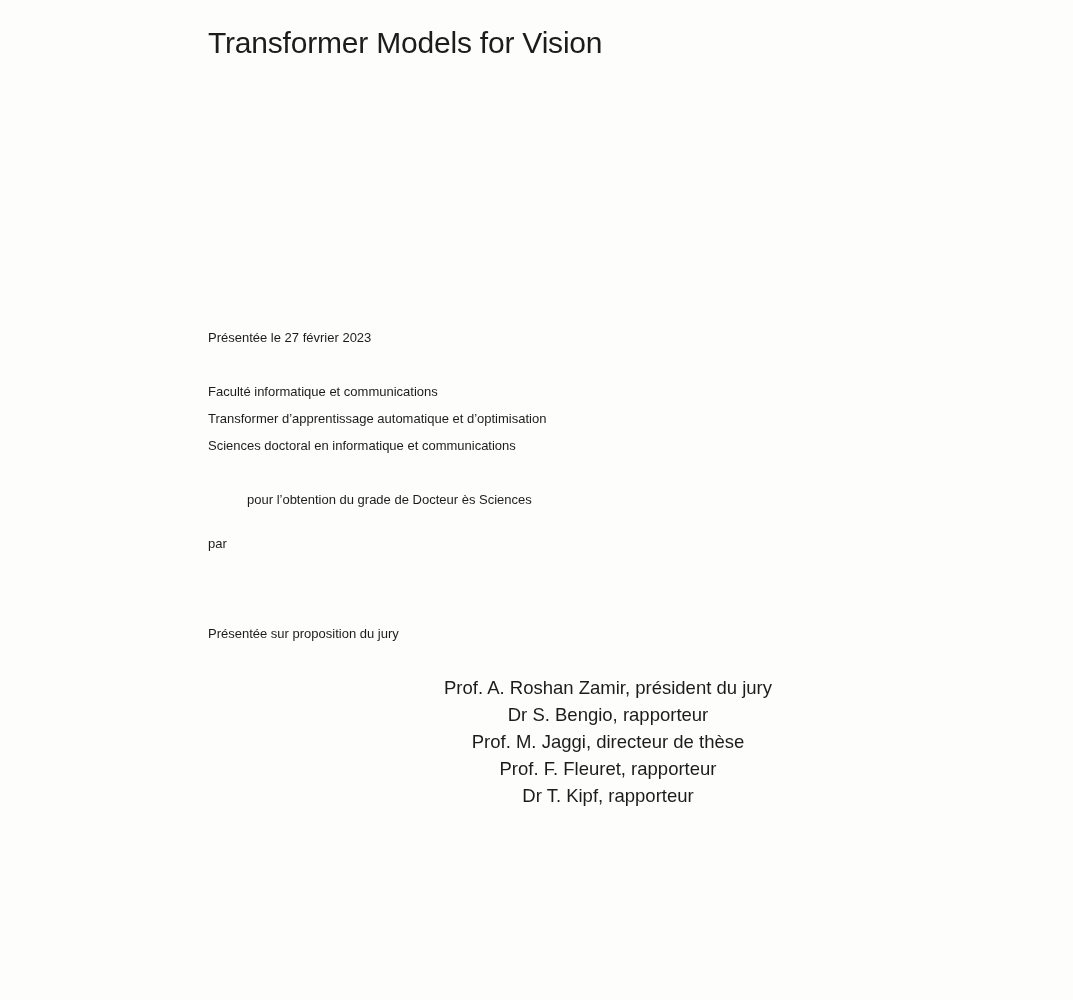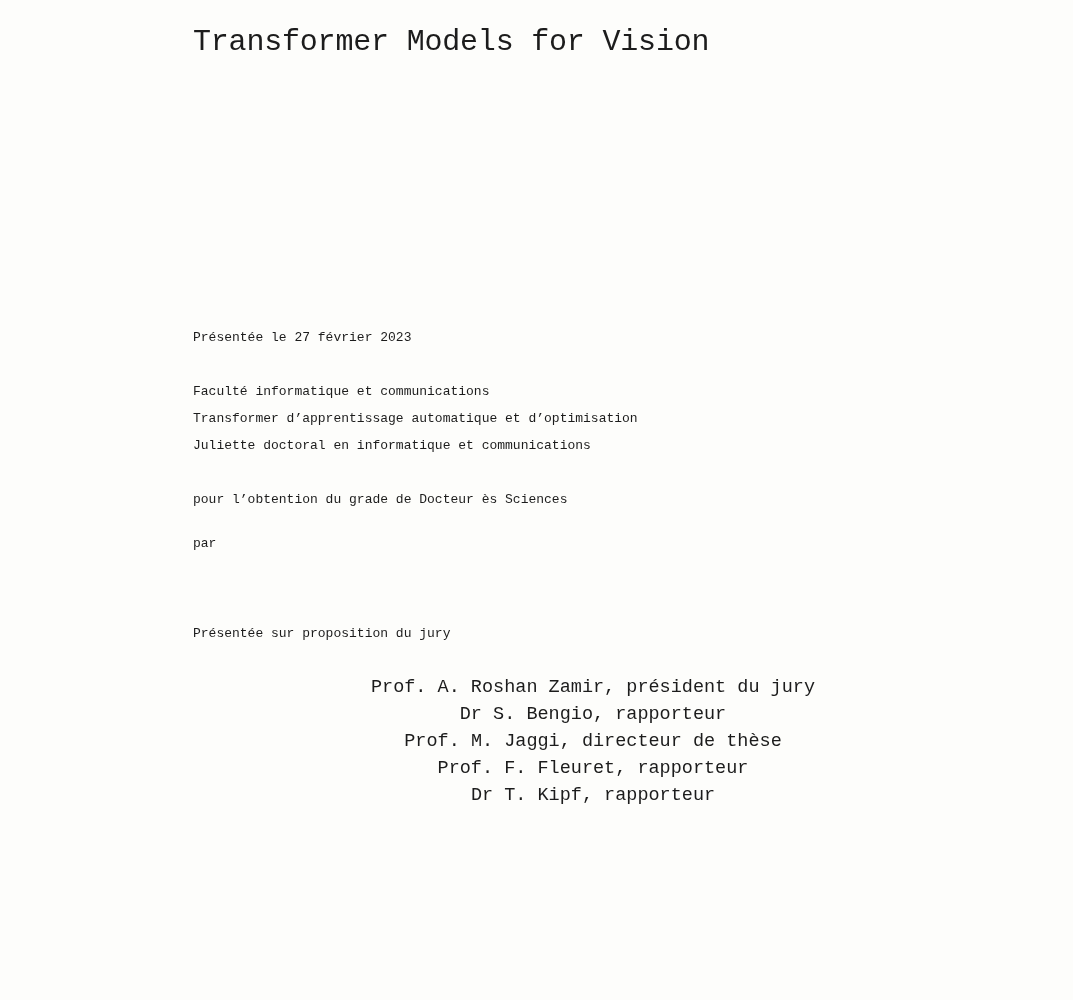--- a/index.html
+++ b/index.html
@@ -15,24 +15,23 @@
     overflow: hidden;
   }
   .page {
     position: relative;
     width: 1073px;
     height: 1000px;
     background: #fdfdfb;
   }
   .content {
     position: absolute;
-    left: 193px;
+    left: 208px;
     top: 0;
     width: 800px;
-    font-family: Liberation Mono, monospace;
   }
   .thesis-title {
     font-size: 30px;
     font-weight: 400;
     line-height: 1.25;
     letter-spacing: -0.2px;
     margin: 0;
     padding-top: 24px;
     color: #1c1c1c;
   }
@@ -45,20 +44,21 @@
   .spacer-top {
     height: 262px;
   }
   .date-line {
     margin-bottom: 27px;
   }
   .affiliation-line {
   }
   .degree-line {
     margin-top: 27px;
+    margin-left: 39px;
   }
   .par-line {
     margin-top: 17px;
   }
   .author-name {
     font-size: 29px;
     font-weight: 700;
     line-height: 50px;
     letter-spacing: -0.3px;
     margin-top: 47px;
@@ -87,21 +87,21 @@
 
     <h1 class="thesis-title">Transformer Models for Vision</h1>
 
     <div class="spacer-top"></div>
 
     <div class="block date-line">Présentée le 27 février 2023</div>
 
     <div>
       <div class="block affiliation-line">Faculté informatique et communications</div>
       <div class="block affiliation-line">Transformer d’apprentissage automatique et d’optimisation</div>
-      <div class="block affiliation-line">Juliette doctoral en informatique et communications</div>
+      <div class="block affiliation-line">Sciences doctoral en informatique et communications</div>
     </div>
 
     <div class="block degree-line">pour l’obtention du grade de Docteur ès Sciences</div>
 
     <div class="block par-line">par</div>
 
 
     <div class="block jury-intro">Présentée sur proposition du jury</div>
 
     <div class="jury-list">

